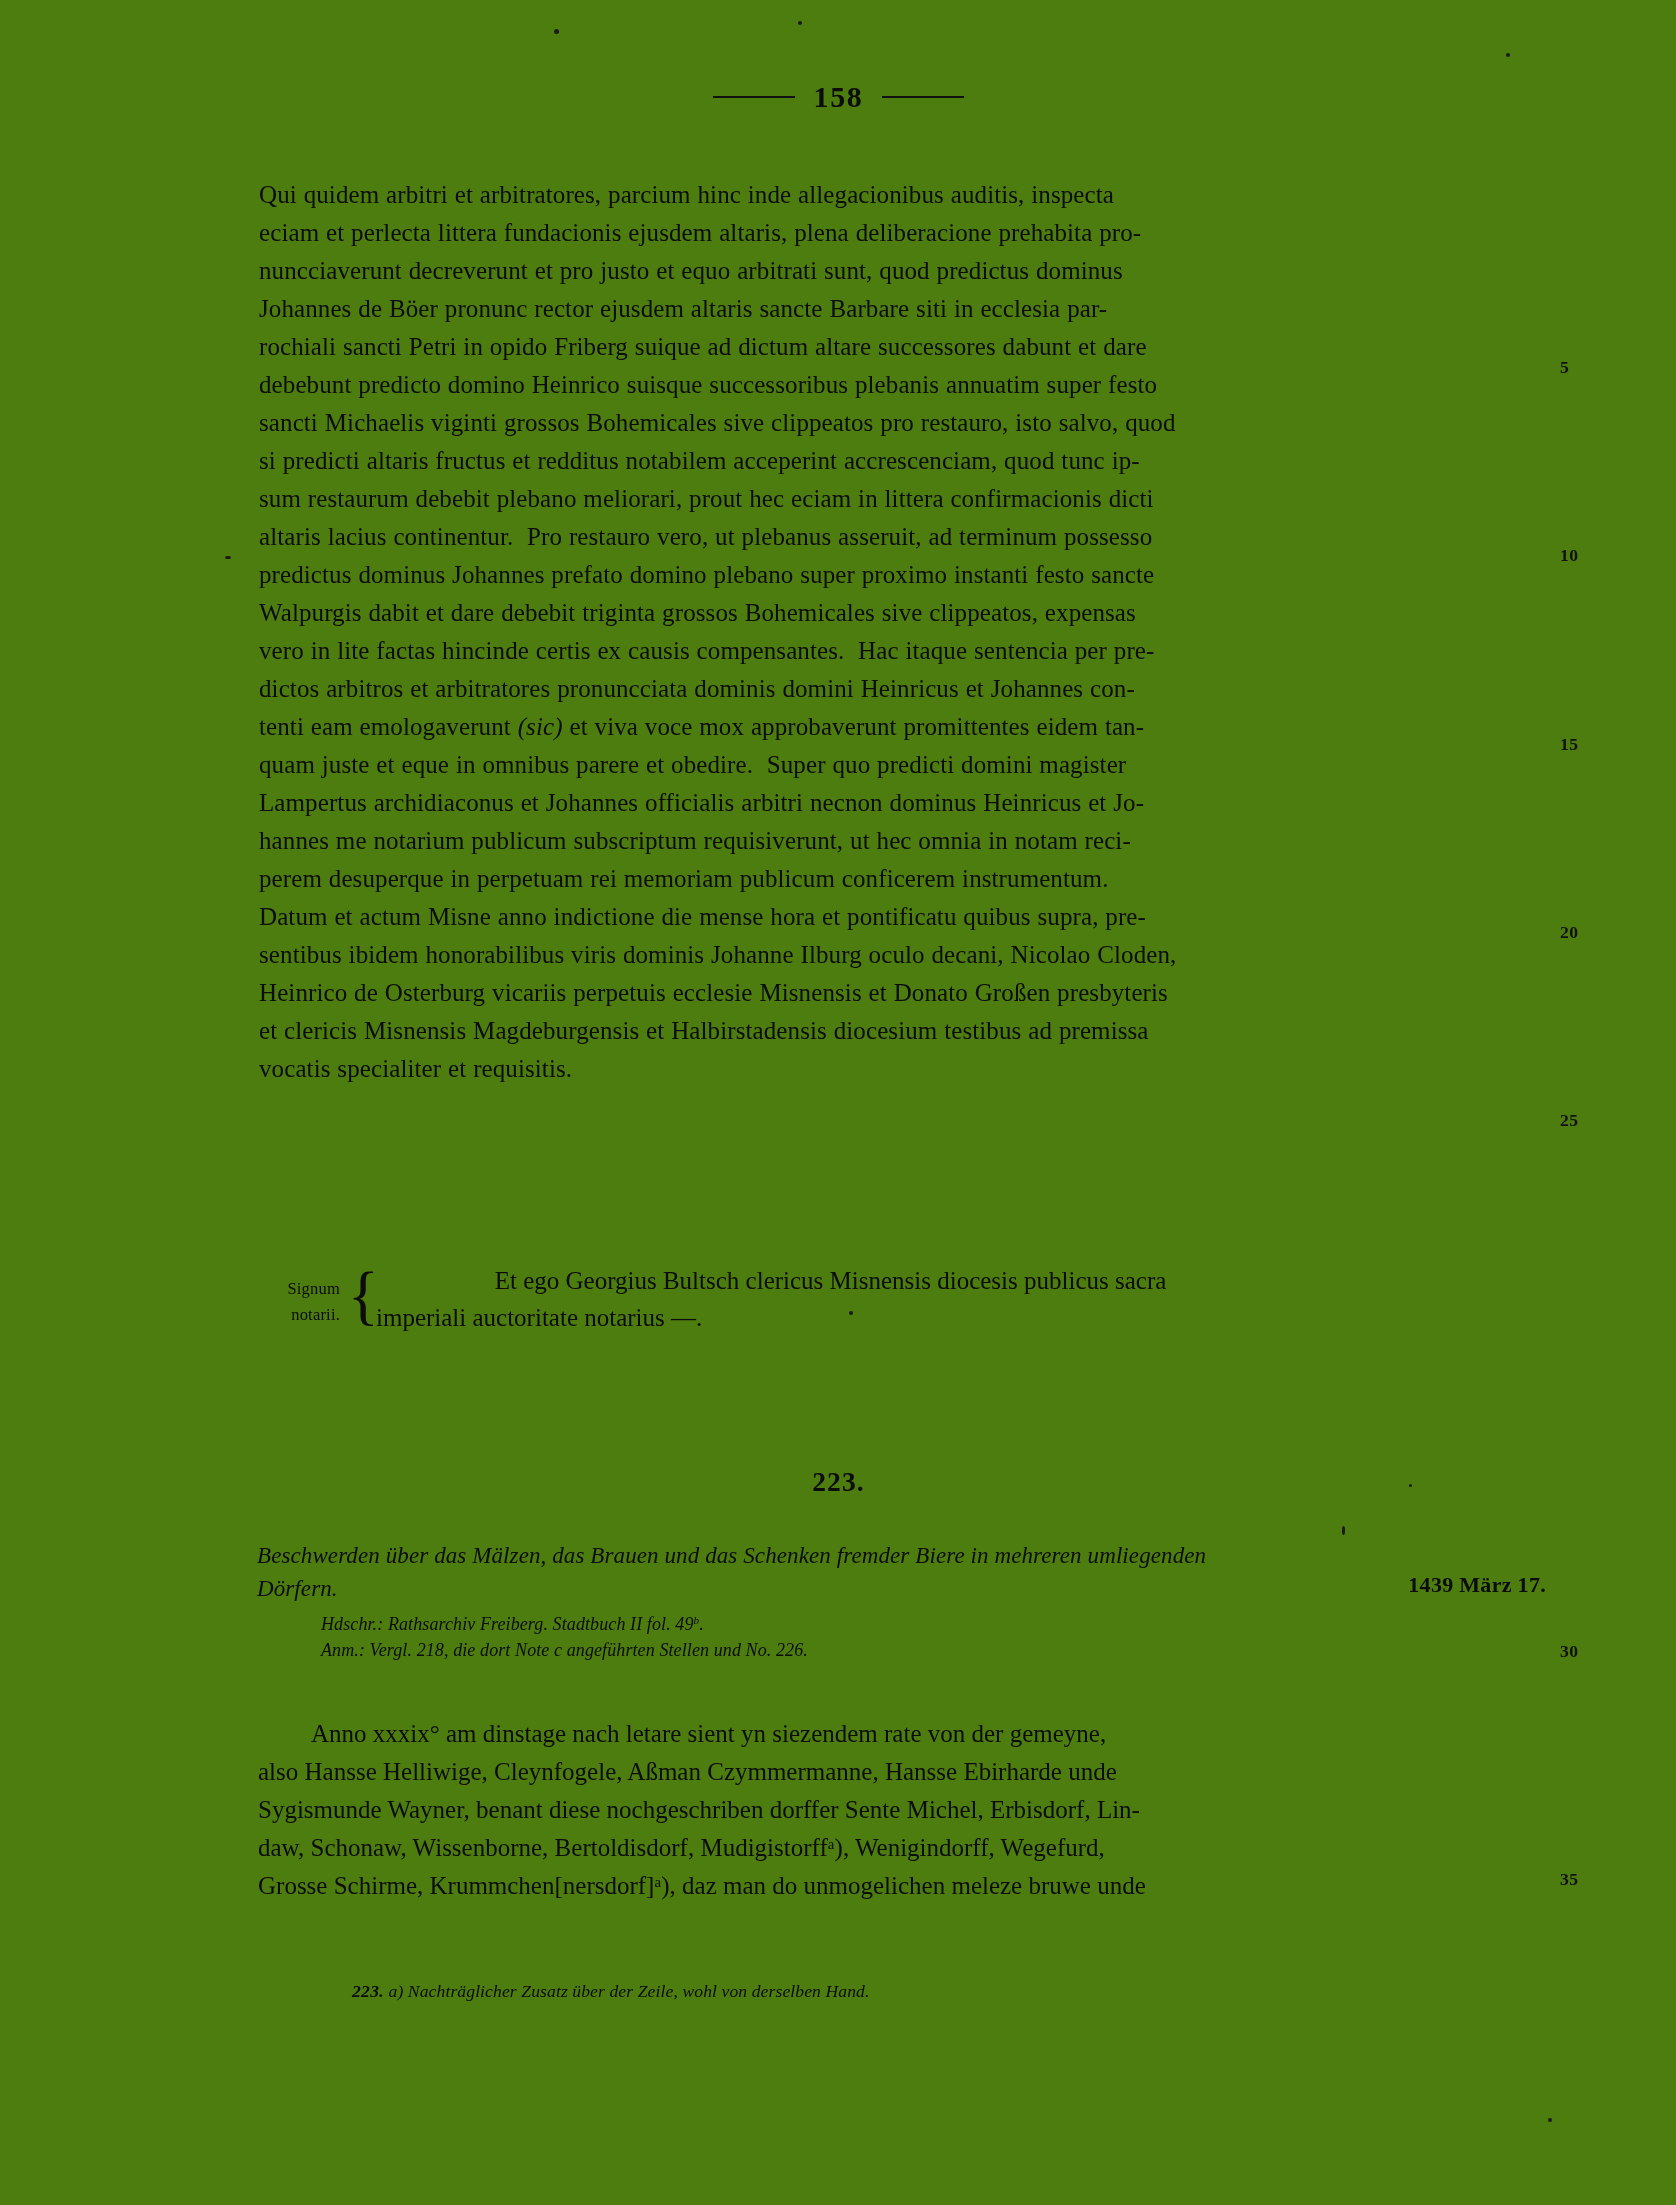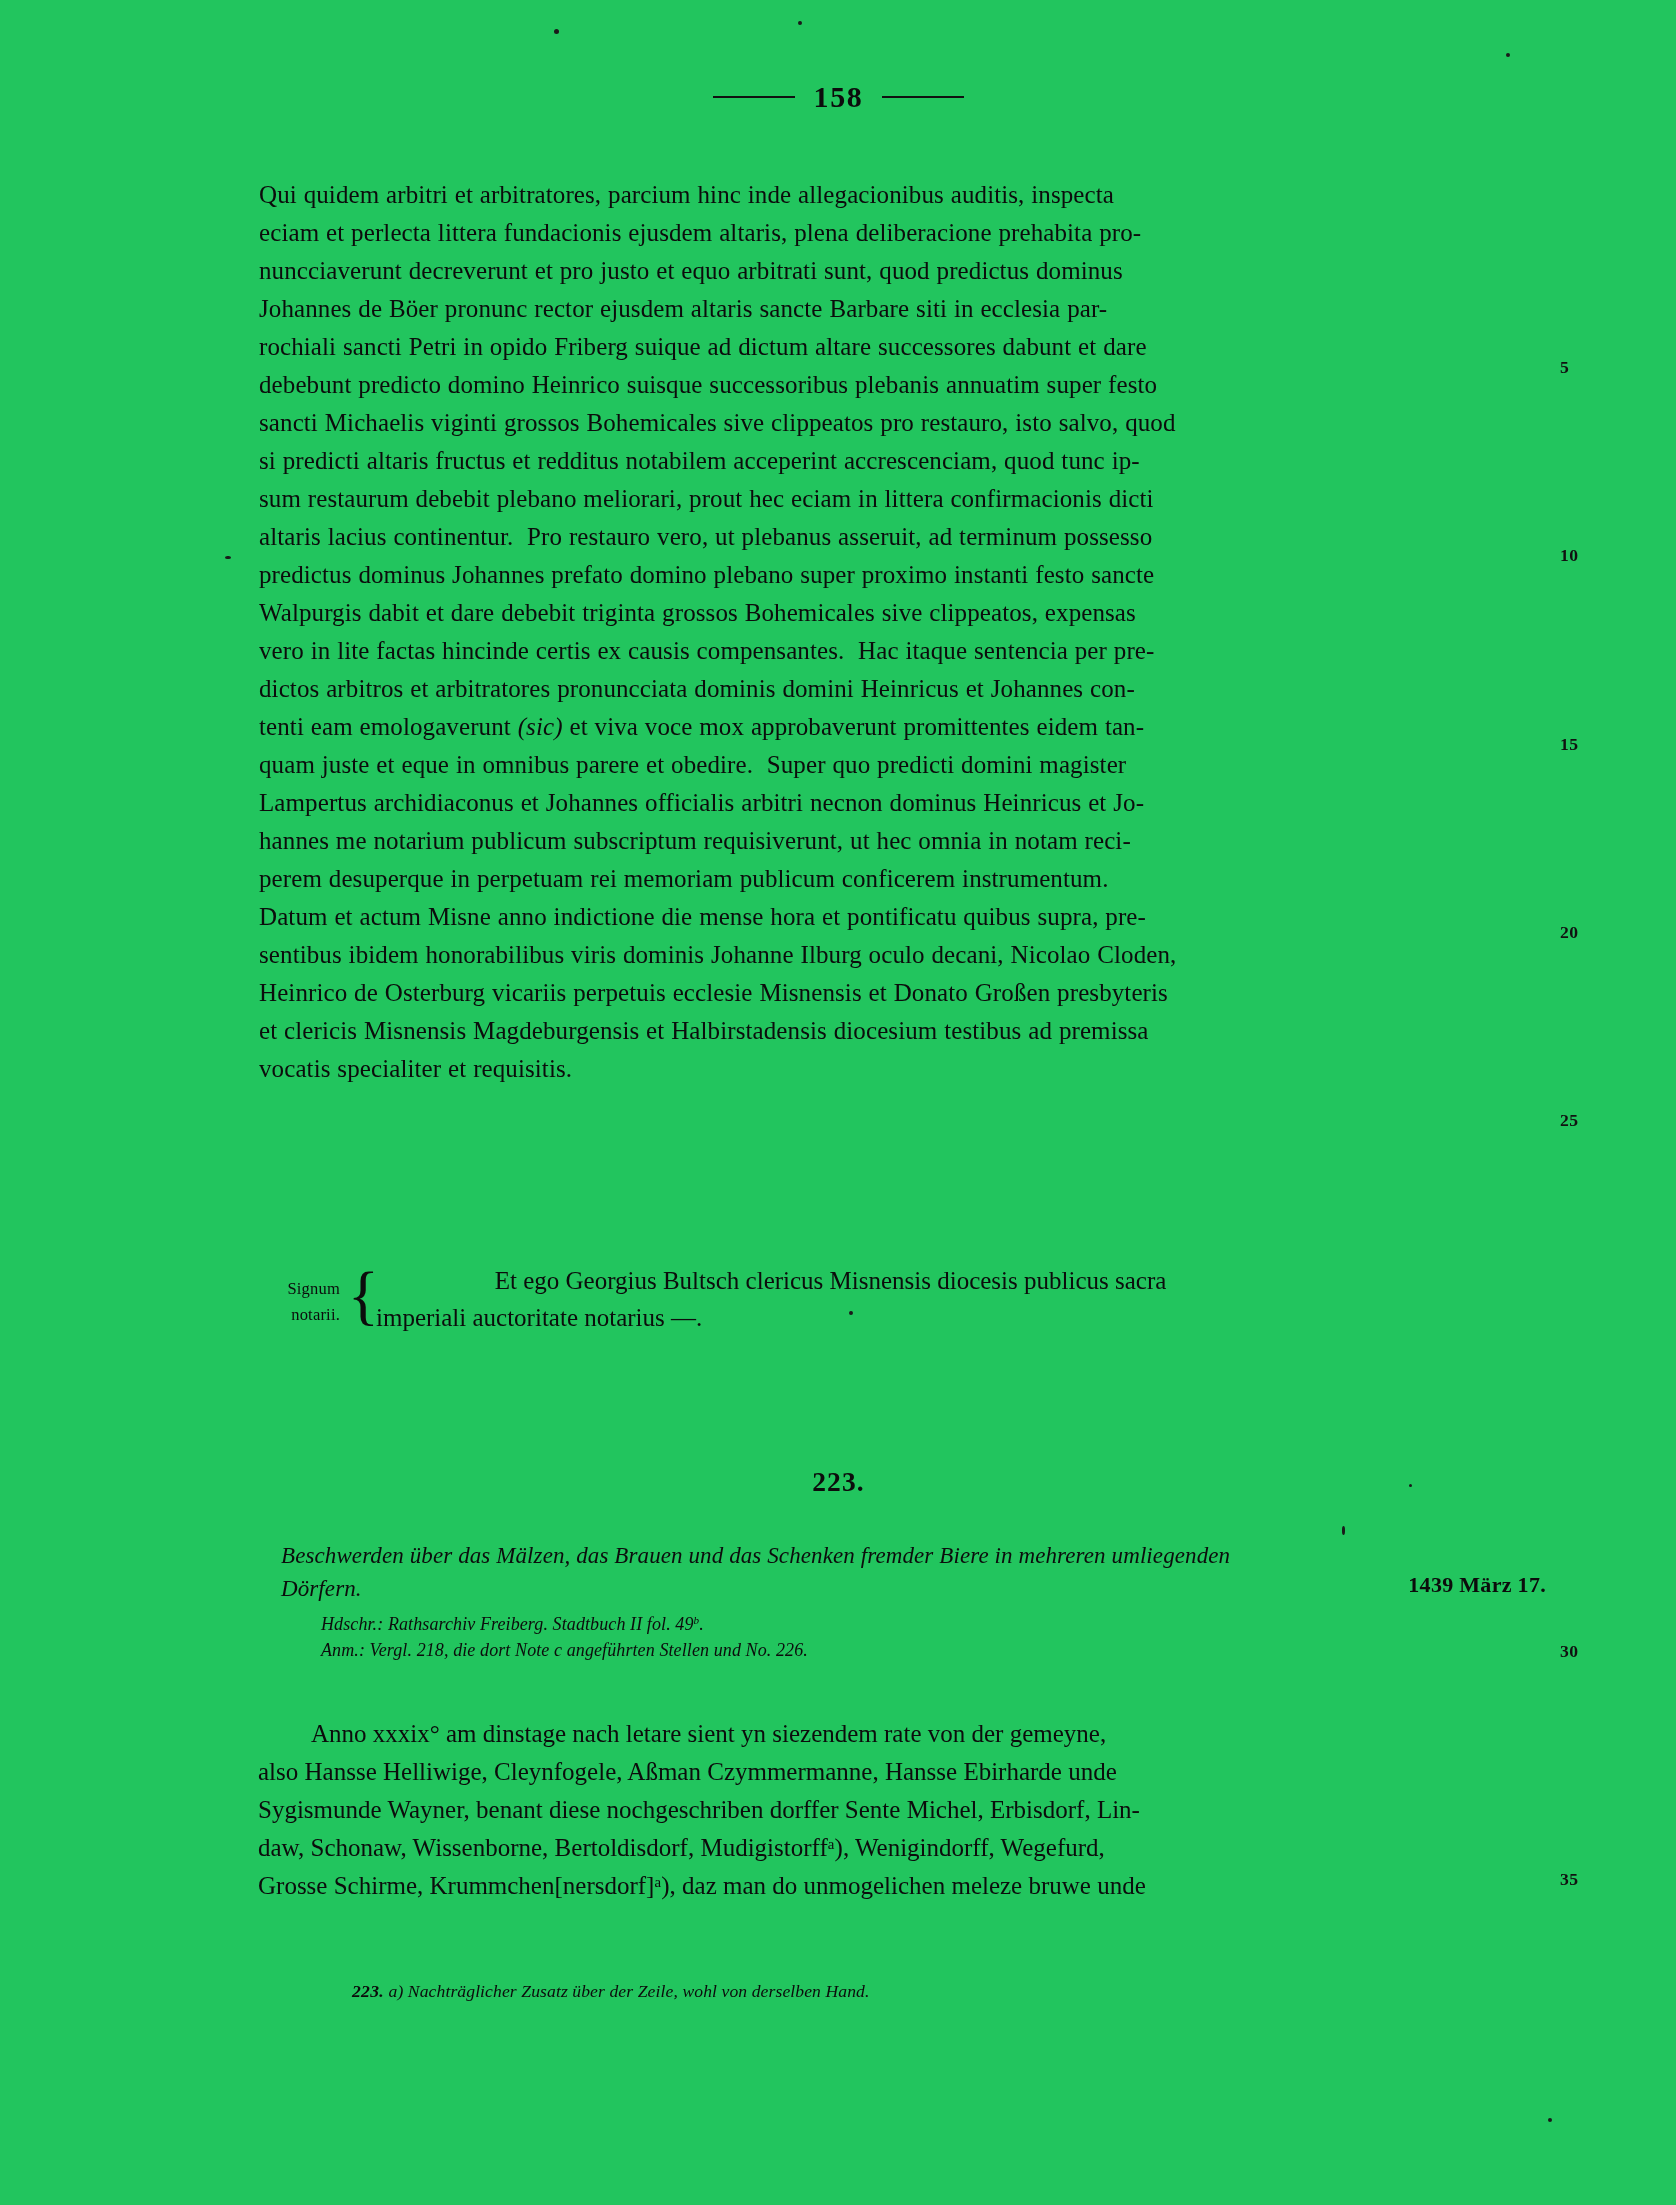--- a/index.html
+++ b/index.html
@@ -7,21 +7,21 @@
     width:1677px; height:2205px;
     font-family:"Liberation Serif", serif;
     color:#0c0c0c;
     position:relative;
     overflow:hidden;
   }
   .page {
     position:absolute;
     left:0; top:0;
     width:1677px; height:2205px;
-    background:#22c55e;
+    background:#4d7c0f;
   }
 
   
   .runhead {
     position:absolute;
     left:0; top:82px;
     width:1677px;
     text-align:center;
     display:flex;
     align-items:center;
@@ -126,21 +126,21 @@
   
   .regest {
     position:absolute;
     left:257px; top:1539px;
     width:1289px;
     font-style:italic;
     font-size:23px;
     line-height:33px;
     letter-spacing:0.1px;
   }
-  .regest .l { display:block; white-space:nowrap;margin-left:24px; }
+  .regest .l { display:block; white-space:nowrap; }
   .regestdate {
     position:absolute;
     right:0; top:29px;
     font-style:normal;
     font-weight:700;
     font-size:22px;
     letter-spacing:0.3px;
     white-space:nowrap;
   }
 

